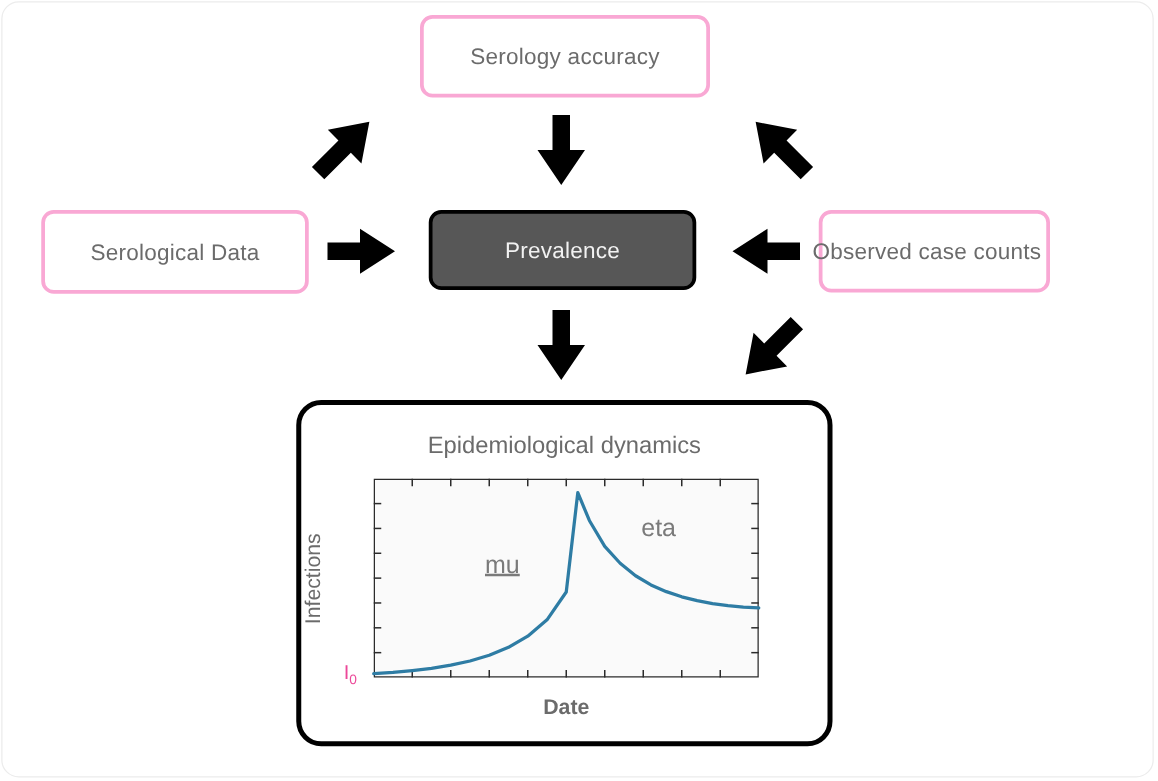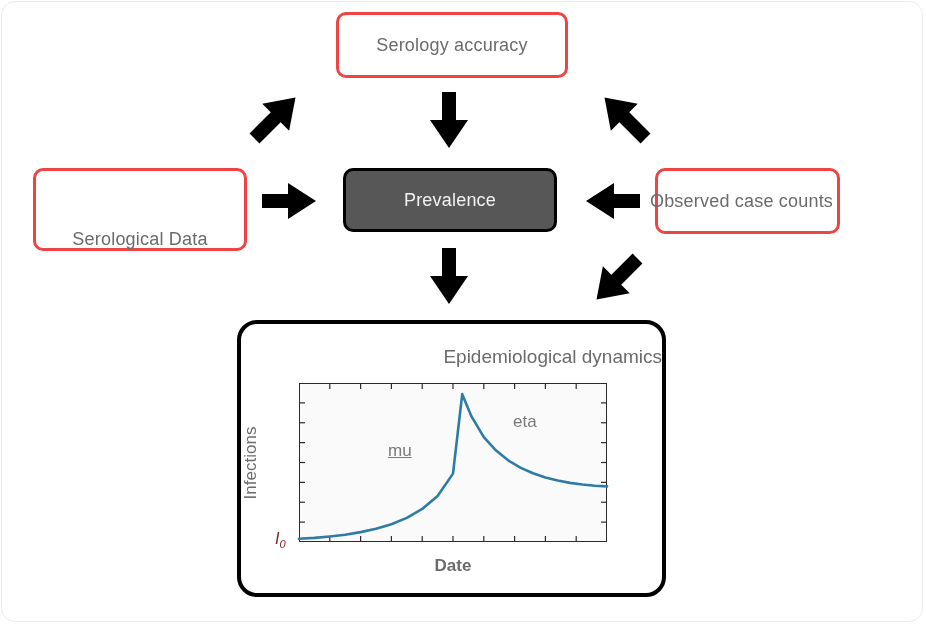--- a/index.html
+++ b/index.html
@@ -27,42 +27,42 @@
     border: 1.5px solid #ececec;
     border-radius: 14px;
     box-sizing: border-box;
     pointer-events: none;
   }
 
   
   .node {
     position: absolute;
     box-sizing: border-box;
-    border: 3px solid #ef4444;
+    border: 3px solid #f9a8d4;
     border-radius: 10px;
     background: #ffffff;
     display: flex;
     align-items: center;
     justify-content: center;
     color: #6b6b6b;
     font-size: 18px;
     letter-spacing: 0.2px;
   }
   .node.dark {
     background: #575757;
     color: #f2f2f2;
     border-color: #000000;
   }
   .node .node-label {
     line-height: 1;
     white-space: nowrap;
   }
 
   #node-serology-accuracy { left: 336px; top: 12px;  width: 232px; height: 66px; }
-  #node-serological-data  { left: 33px;  top: 168px; width: 214px; height: 83px; align-items: flex-end; }
+  #node-serological-data  { left: 33px;  top: 168px; width: 214px; height: 67px; }
   #node-prevalence        { left: 343px; top: 168px; width: 214px; height: 64px; }
   #node-observed-cases    { left: 655px; top: 168px; width: 185px; height: 66px; }
   #node-observed-cases .node-label { margin-right: 12px; }
 
   
   #panel-epi-dynamics {
     position: absolute;
     left: 237px;
     top: 320px;
     width: 429px;
@@ -70,21 +70,21 @@
     box-sizing: border-box;
     border: 4px solid #000000;
     border-radius: 20px;
     background: #ffffff;
   }
   #panel-title {
     position: absolute;
     top: 22px;
     left: 0;
     width: 100%;
-    text-align: right;
+    text-align: center;
     color: #6b6b6b;
     font-size: 19px;
     white-space: nowrap;
   }
 
   
   #plot-wrap {
     position: absolute;
     left: 58px;
     top: 59px;
@@ -119,31 +119,30 @@
   #xlabel-date {
     left: 50%;
     top: 173px;
     transform: translateX(-50%);
     font-weight: bold;
   }
   #ytick-i0 {
     position: absolute;
     left: -24px;
     bottom: -8px;
-    color: #7f1d1d;
+    color: #ec4899;
     font-size: 16px;
     white-space: nowrap;
-    font-style: italic;
   }
   #ytick-i0 sub { font-size: 11px; }
 
   .curve-annot {
     position: absolute;
     color: #7a7a7a;
-    font-size: 17px;
+    font-size: 20px;
     white-space: nowrap;
   }
   #annot-mu  { left: 89px; top: 58px; text-decoration: underline; }
   #annot-eta { left: 214px; top: 29px; }
 
   
   .arrow {
     position: absolute;
   }
   .arrow svg { display: block; overflow: visible; }

